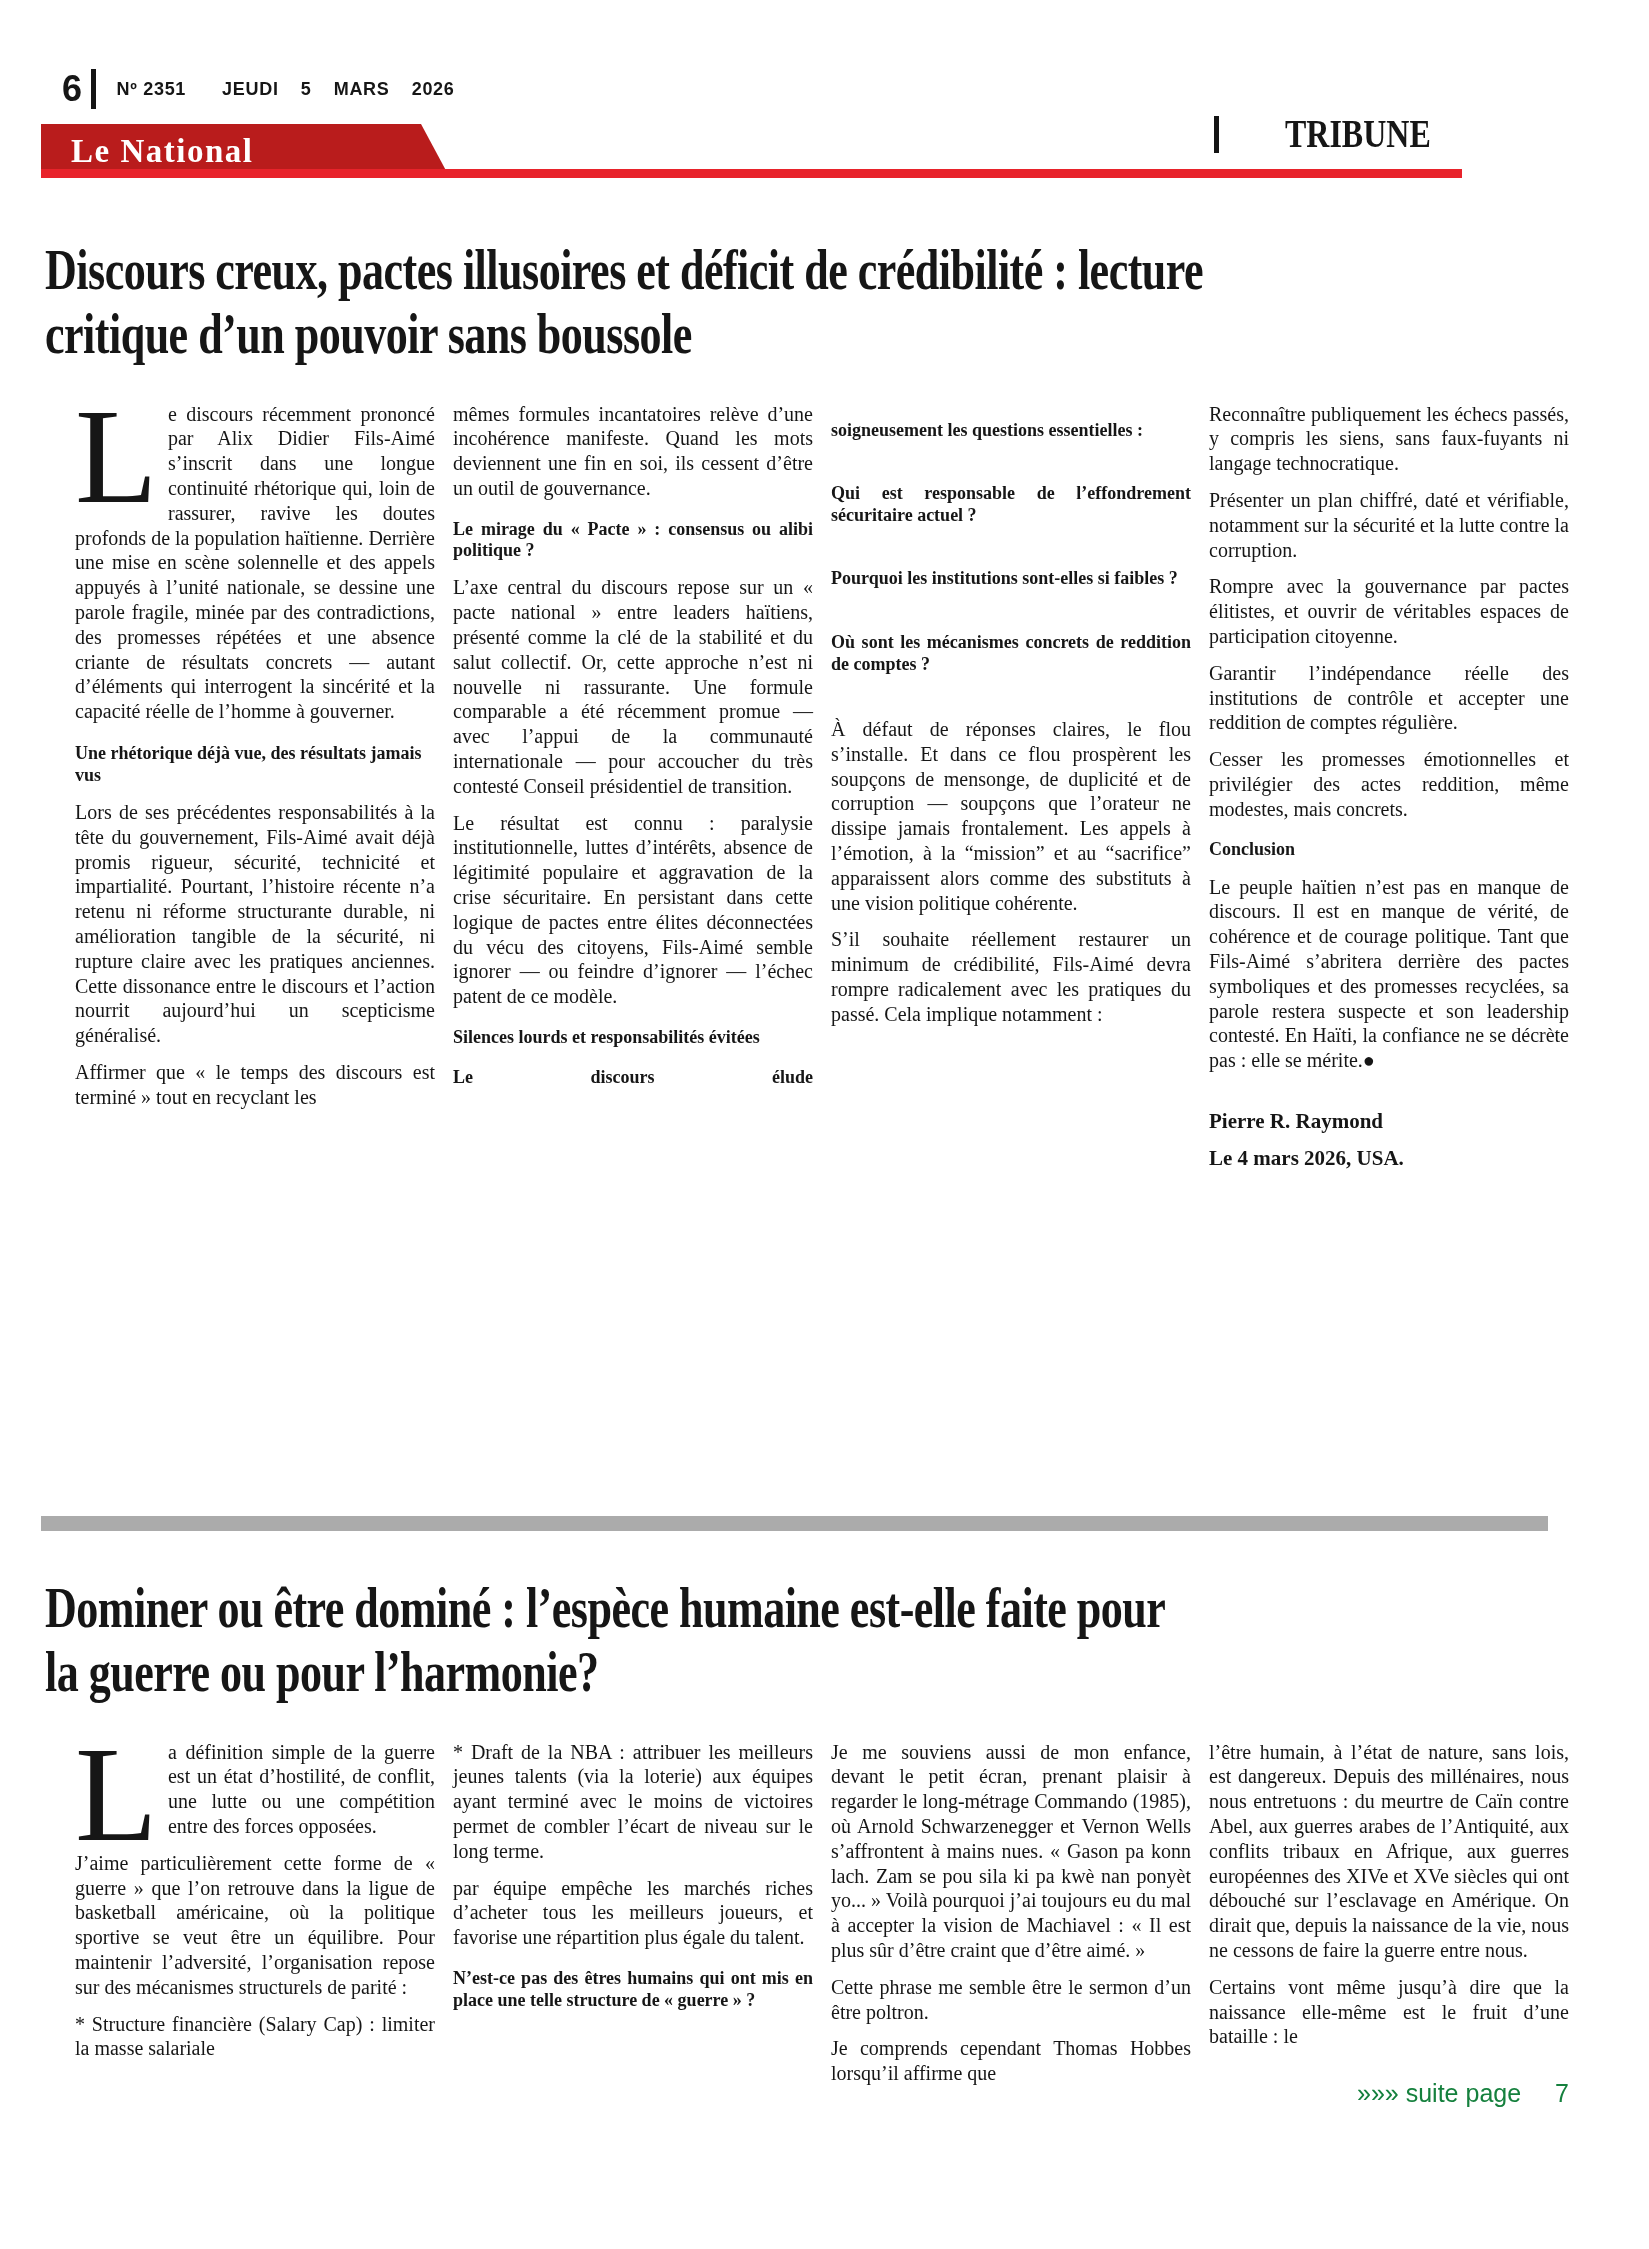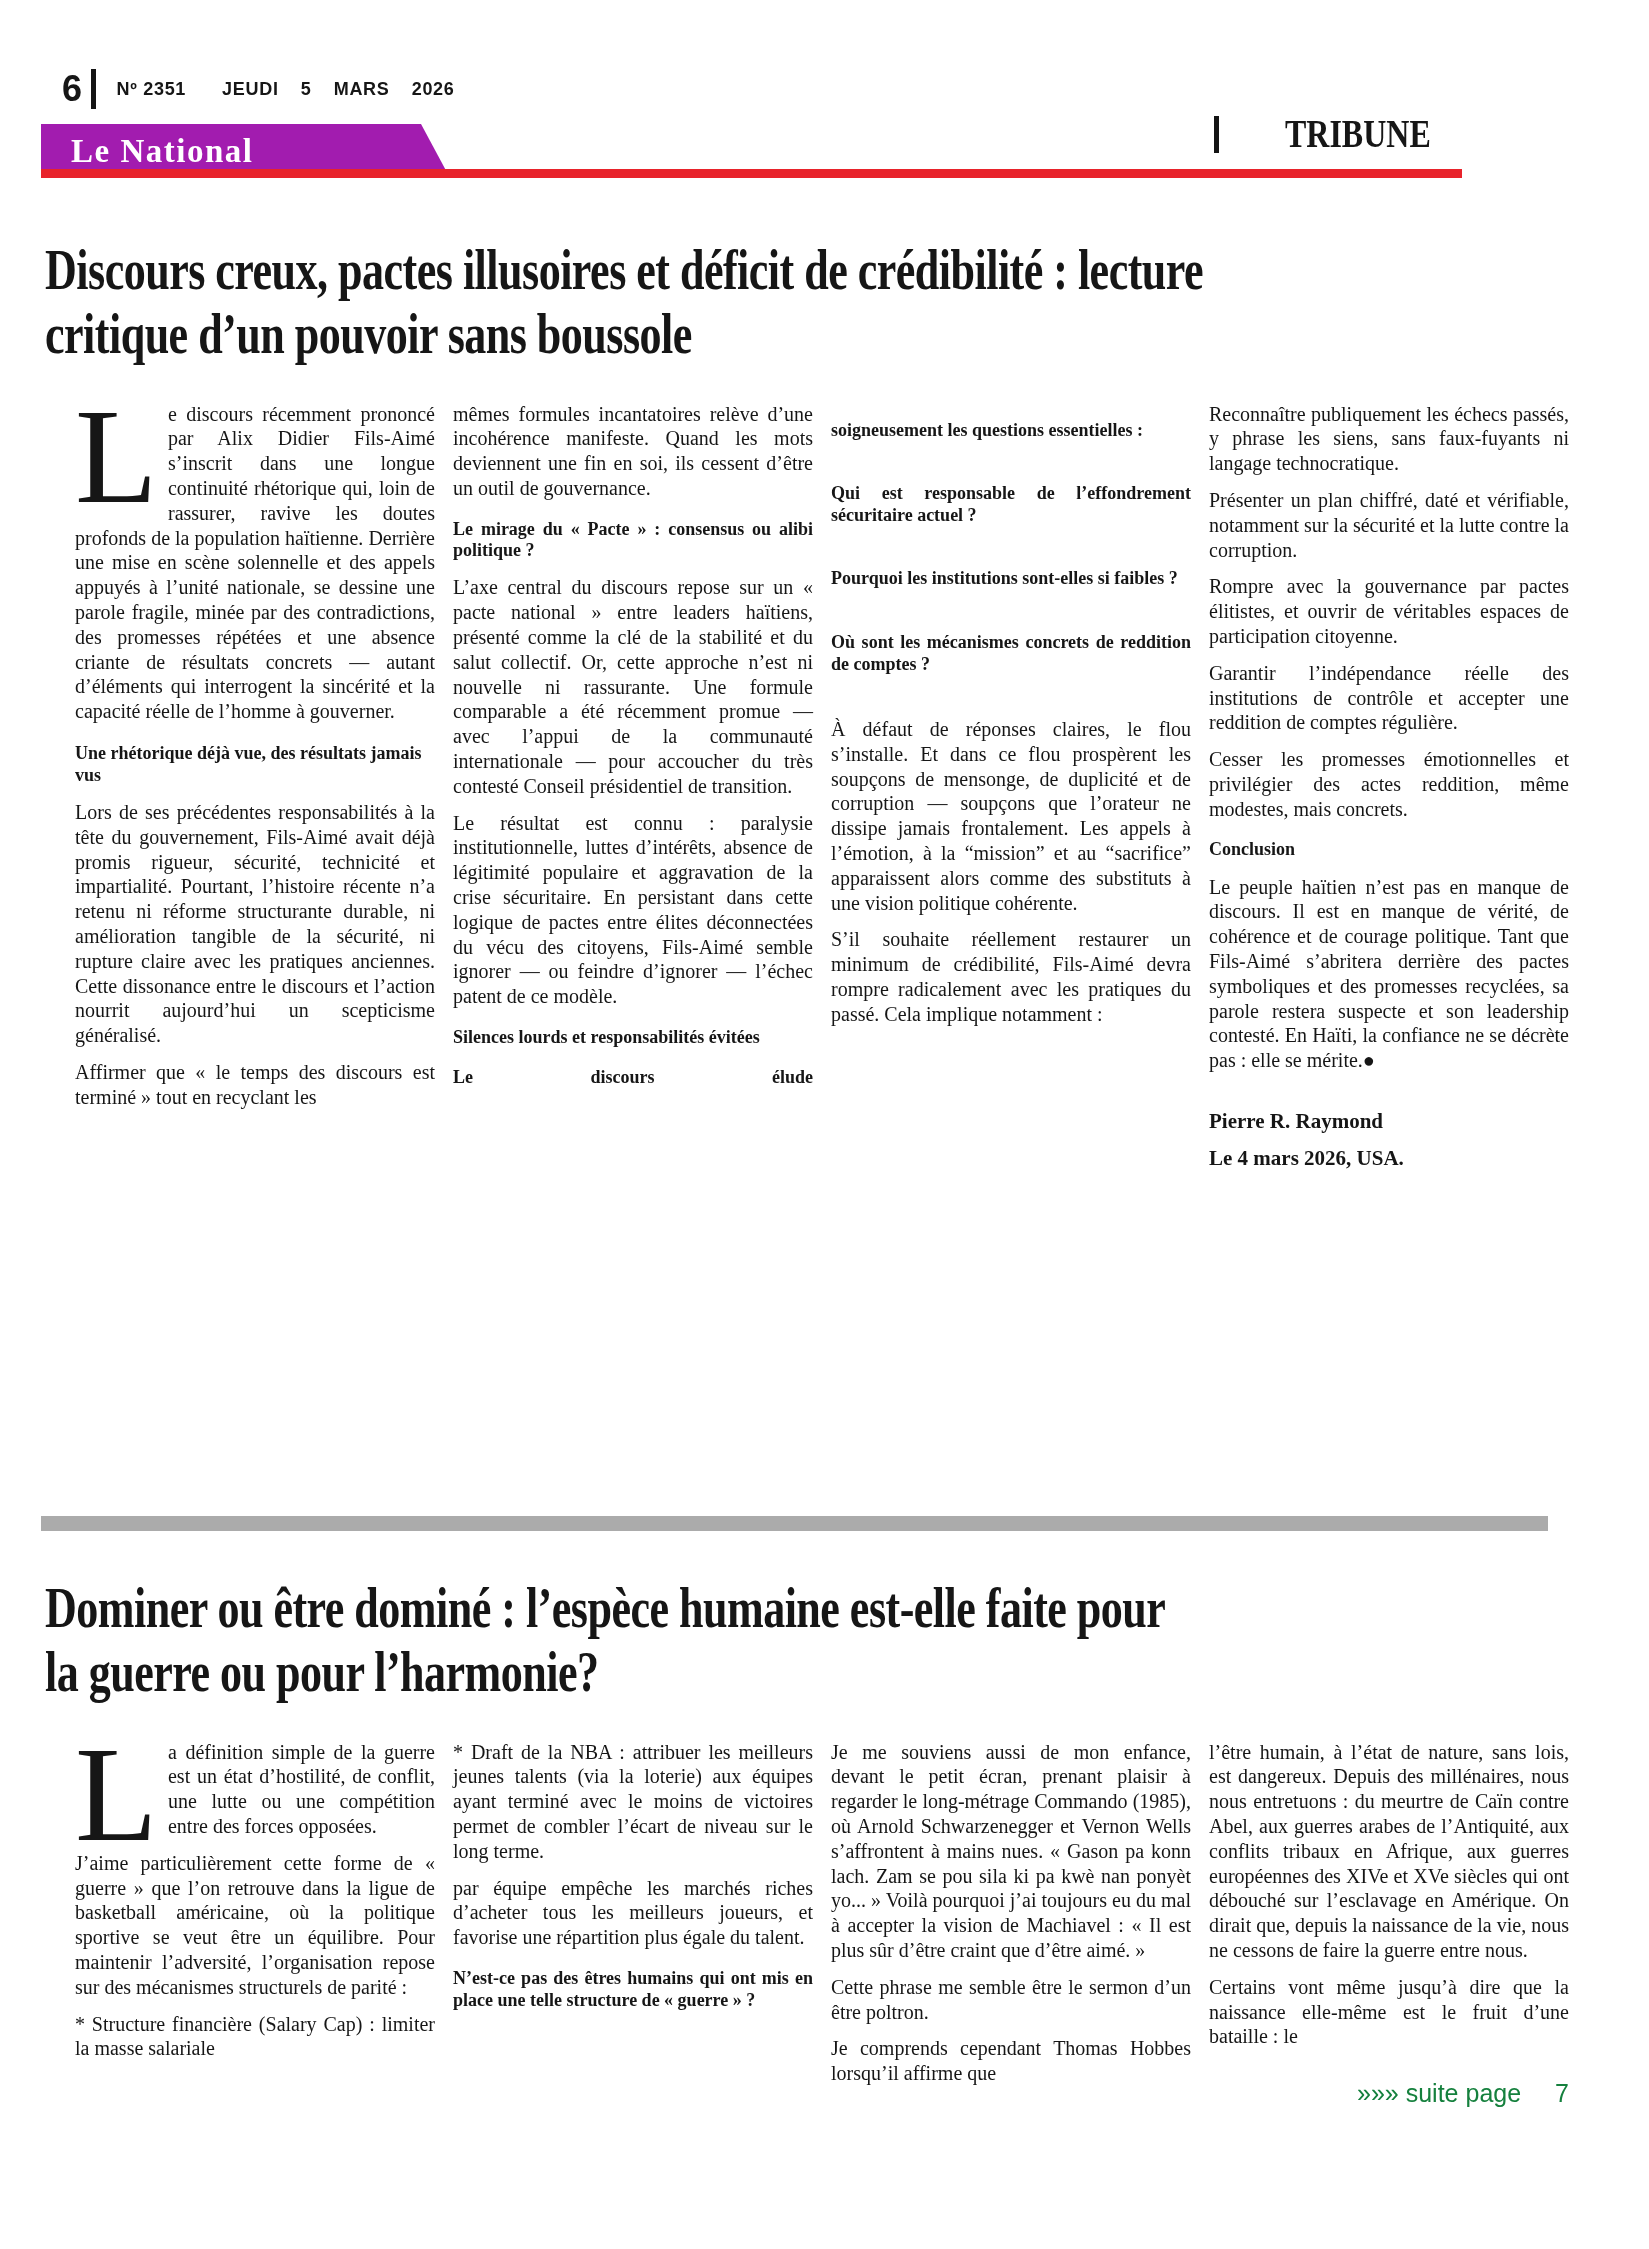--- a/index.html
+++ b/index.html
@@ -57,21 +57,21 @@
     <span class="vbar"></span>
     <span class="issue">Nº 2351</span>
     <span class="issue-date">JEUDI 5 MARS 2026</span>
   </div>
 
   <div class="tribune-wrap">
     <span class="trib-bar"></span>
     <span class="tribune">TRIBUNE</span>
   </div>
 
-  <div class="flag" style="background: #a21caf;">
+  <div class="flag" style="background: #b91c1c;">
     <span class="brand">Le National</span>
   </div>
   <div class="redline" style="background: rgb(232, 35, 43);"></div>
 
   <section class="a1">
     <h1 class="headline">
         <div>Discours creux, pactes illusoires et déficit de crédibilité : lecture</div>
         <div>critique d’un pouvoir sans boussole</div>
       </h1>
     <div class="cols">
@@ -91,21 +91,21 @@
         </div>
         <div class="col">
           <h3 class="h">soigneusement les questions essentielles :</h3>
           <h3 class="h q">Qui est responsable de l’effondrement sécuritaire actuel ?</h3>
           <h3 class="h q">Pourquoi les institutions sont-elles si faibles ?</h3>
           <h3 class="h q">Où sont les mécanismes concrets de reddition de comptes ?</h3>
           <p class="p">À défaut de réponses claires, le flou s’installe. Et dans ce flou prospèrent les soupçons de mensonge, de duplicité et de corruption — soupçons que l’orateur ne dissipe jamais frontalement. Les appels à l’émotion, à la “mission” et au “sacrifice” apparaissent alors comme des substituts à une vision politique cohérente.</p>
           <p class="p">S’il souhaite réellement restaurer un minimum de crédibilité, Fils-Aimé devra rompre radicalement avec les pratiques du passé. Cela implique notamment :</p>
         </div>
         <div class="col">
-          <p class="p">Reconnaître publiquement les échecs passés, y phrase les siens, sans faux-fuyants ni langage technocratique.</p>
+          <p class="p">Reconnaître publiquement les échecs passés, y compris les siens, sans faux-fuyants ni langage technocratique.</p>
           <p class="p">Présenter un plan chiffré, daté et vérifiable, notamment sur la sécurité et la lutte contre la corruption.</p>
           <p class="p">Rompre avec la gouvernance par pactes élitistes, et ouvrir de véritables espaces de participation citoyenne.</p>
           <p class="p">Garantir l’indépendance réelle des institutions de contrôle et accepter une reddition de comptes régulière.</p>
           <p class="p">Cesser les promesses émotionnelles et privilégier des actes reddition, même modestes, mais concrets.</p>
           <h3 class="h">Conclusion</h3>
           <p class="p">Le peuple haïtien n’est pas en manque de discours. Il est en manque de vérité, de cohérence et de courage politique. Tant que Fils-Aimé s’abritera derrière des pactes symboliques et des promesses recyclées, sa parole restera suspecte et son leadership contesté. En Haïti, la confiance ne se décrète pas : elle se mérite.●</p>
           <p class="by">Pierre R. Raymond</p>
           <p class="by">Le 4 mars 2026, USA.</p>
         </div>
       </div>

